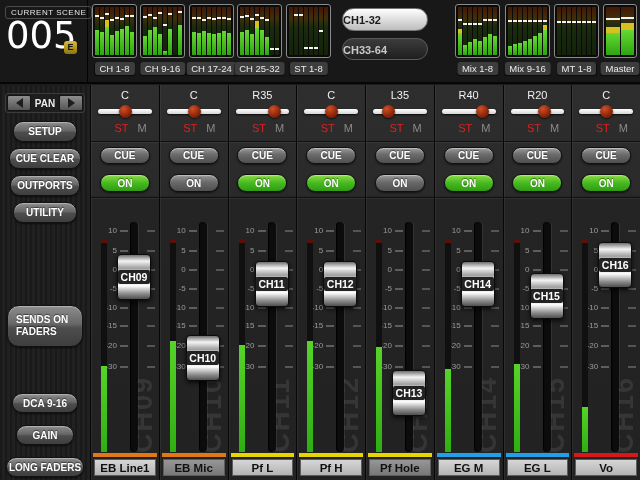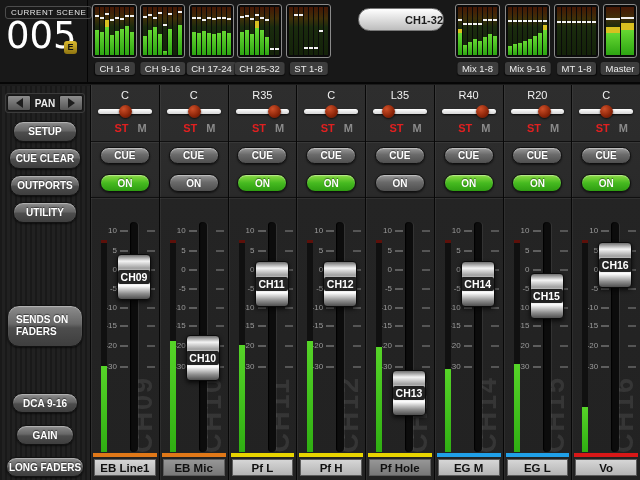--- a/index.html
+++ b/index.html
@@ -19,22 +19,22 @@
 
   .meter-group{position:absolute;top:4px;}
   .meter-block{height:54px;border:1px solid #8a8a8a;border-radius:3px;background:#0a0a0a;padding:2px;display:flex;gap:1px;}
   .meter-bar{position:relative;flex:1;background:linear-gradient(180deg,#461705 0%,#3f3009 24%,#1a2b0e 42%,#142209 100%);}
   .bar-fill{position:absolute;left:0;right:0;bottom:0;background:linear-gradient(180deg,#66d832,#2da512);}
   .bar-yellow{position:absolute;left:0;right:0;background:#d8c020;}
   .bar-peak{position:absolute;left:0;right:0;height:2px;background:#f2f2f2;}
   .meter-tab{position:absolute;top:58px;left:50%;transform:translateX(-50%);background:#3d3d3d;border-radius:3px;
     padding:1px 5px;font-size:9.5px;color:#ececec;white-space:nowrap;box-shadow:0 1px 1px rgba(0,0,0,.6);}
 
-  .bank-btn{position:absolute;left:358px;width:86px;border-radius:12px;font-size:11px;font-weight:bold;
-    text-align:right;cursor:default;}
+  .bank-btn{position:absolute;left:342px;width:86px;border-radius:12px;font-size:11px;font-weight:bold;
+    text-align:left;cursor:default;}
   #bank-ch132{top:8px;height:23px;line-height:23px;background:linear-gradient(180deg,#ffffff,#bdbdbd);
     color:#1c1c1c;border:1px solid #777;}
   #bank-ch3364{top:38px;height:22px;line-height:22px;background:linear-gradient(180deg,#3c3c3c,#1f1f1f);
     color:#c8c8c8;border:1px solid #5a5a5a;}
 
   
   #sidebar{position:absolute;left:0;top:86px;width:90px;height:394px;
     background:repeating-linear-gradient(90deg,#191919 0 2px,#212121 2px 5px);}
   .pill{position:absolute;border-radius:10px;border:1px solid #121212;color:#fff;font-size:10px;font-weight:bold;
     background:linear-gradient(180deg,#8d8d8d,#676767 45%,#4d4d4d 55%,#3e3e3e);
@@ -51,21 +51,21 @@
   
   #strips{position:absolute;left:90px;top:85px;width:550px;height:395px;display:flex;}
   .strip{position:relative;width:calc(100%/8);height:100%;border-left:1px solid #070707;
     background:linear-gradient(180deg,#2e2e2e 0px,#2a2a2a 110px,#242424 113px,#222 100%);
     box-shadow:inset 1px 0 0 rgba(255,255,255,.05);}
   .pan-value{position:absolute;left:0;right:0;top:4px;text-align:center;font-size:11px;color:#f0f0f0;}
   .pan-track{position:absolute;left:7px;right:7px;top:24px;height:5px;border-radius:3px;
     background:linear-gradient(180deg,#fff,#d4d4d4);box-shadow:0 1px 2px rgba(0,0,0,.8);}
   .pan-knob{position:absolute;top:20px;width:13px;height:13px;border-radius:50%;
     background:radial-gradient(circle at 35% 30%,#cf4f28,#8a2408 60%,#551503);box-shadow:0 1px 2px rgba(0,0,0,.7);}
-  .stm{position:absolute;right:12px;top:37px;font-size:11px;font-weight:bold;}
+  .stm{position:absolute;right:12px;top:37px;font-size:11px;font-weight:normal;}
   .st{color:#e02020;} .mono{color:#8a8a8a;margin-left:9px;}
   .sec-div{position:absolute;left:0;right:0;height:1px;background:#101010;box-shadow:0 1px 0 rgba(255,255,255,.06);}
   .btn-cue,.btn-on{position:absolute;left:50%;transform:translateX(-50%);width:50px;border-radius:9px;
     border:1px solid #101010;color:#fff;font-size:10px;font-weight:bold;text-align:center;
     text-shadow:0 -1px 1px rgba(0,0,0,.5);box-shadow:inset 0 1px 1px rgba(255,255,255,.4),0 1px 2px rgba(0,0,0,.6);}
   .btn-cue{top:62px;height:17px;line-height:16px;background:linear-gradient(180deg,#9a9a9a,#6a6a6a 45%,#4f4f4f);}
   .btn-on{top:89px;height:18px;line-height:17px;background:linear-gradient(180deg,#8edc46,#46ba20 50%,#2e9c12);}
   .btn-on.off{background:linear-gradient(180deg,#9a9a9a,#6a6a6a 45%,#4f4f4f);}
 
   .tick{position:absolute;width:100%;}
@@ -394,20 +394,21 @@
             <div class="meter-bar">
               <div class="bar-fill" style="height: 52%;"></div>
               <div class="bar-yellow" style="bottom: 52%; height: 14%;"></div>
               <div class="bar-peak" style="bottom: 74%;"></div>
             </div>
           </div>
     <div class="meter-tab">Master</div>
   </div>
 </div>
     <div id="bank-ch132" class="bank-btn">CH1-32</div>
+    <div id="bank-ch3364" class="bank-btn">CH33-64</div>
   </div>
 
   <div id="sidebar">
     <div id="pan-row">
       <div class="pan-arrow">
           <div class="tri-l"></div>
         </div>
       <div id="pan-row-label">PAN</div>
       <div class="pan-arrow">
           <div class="tri-r"></div>

